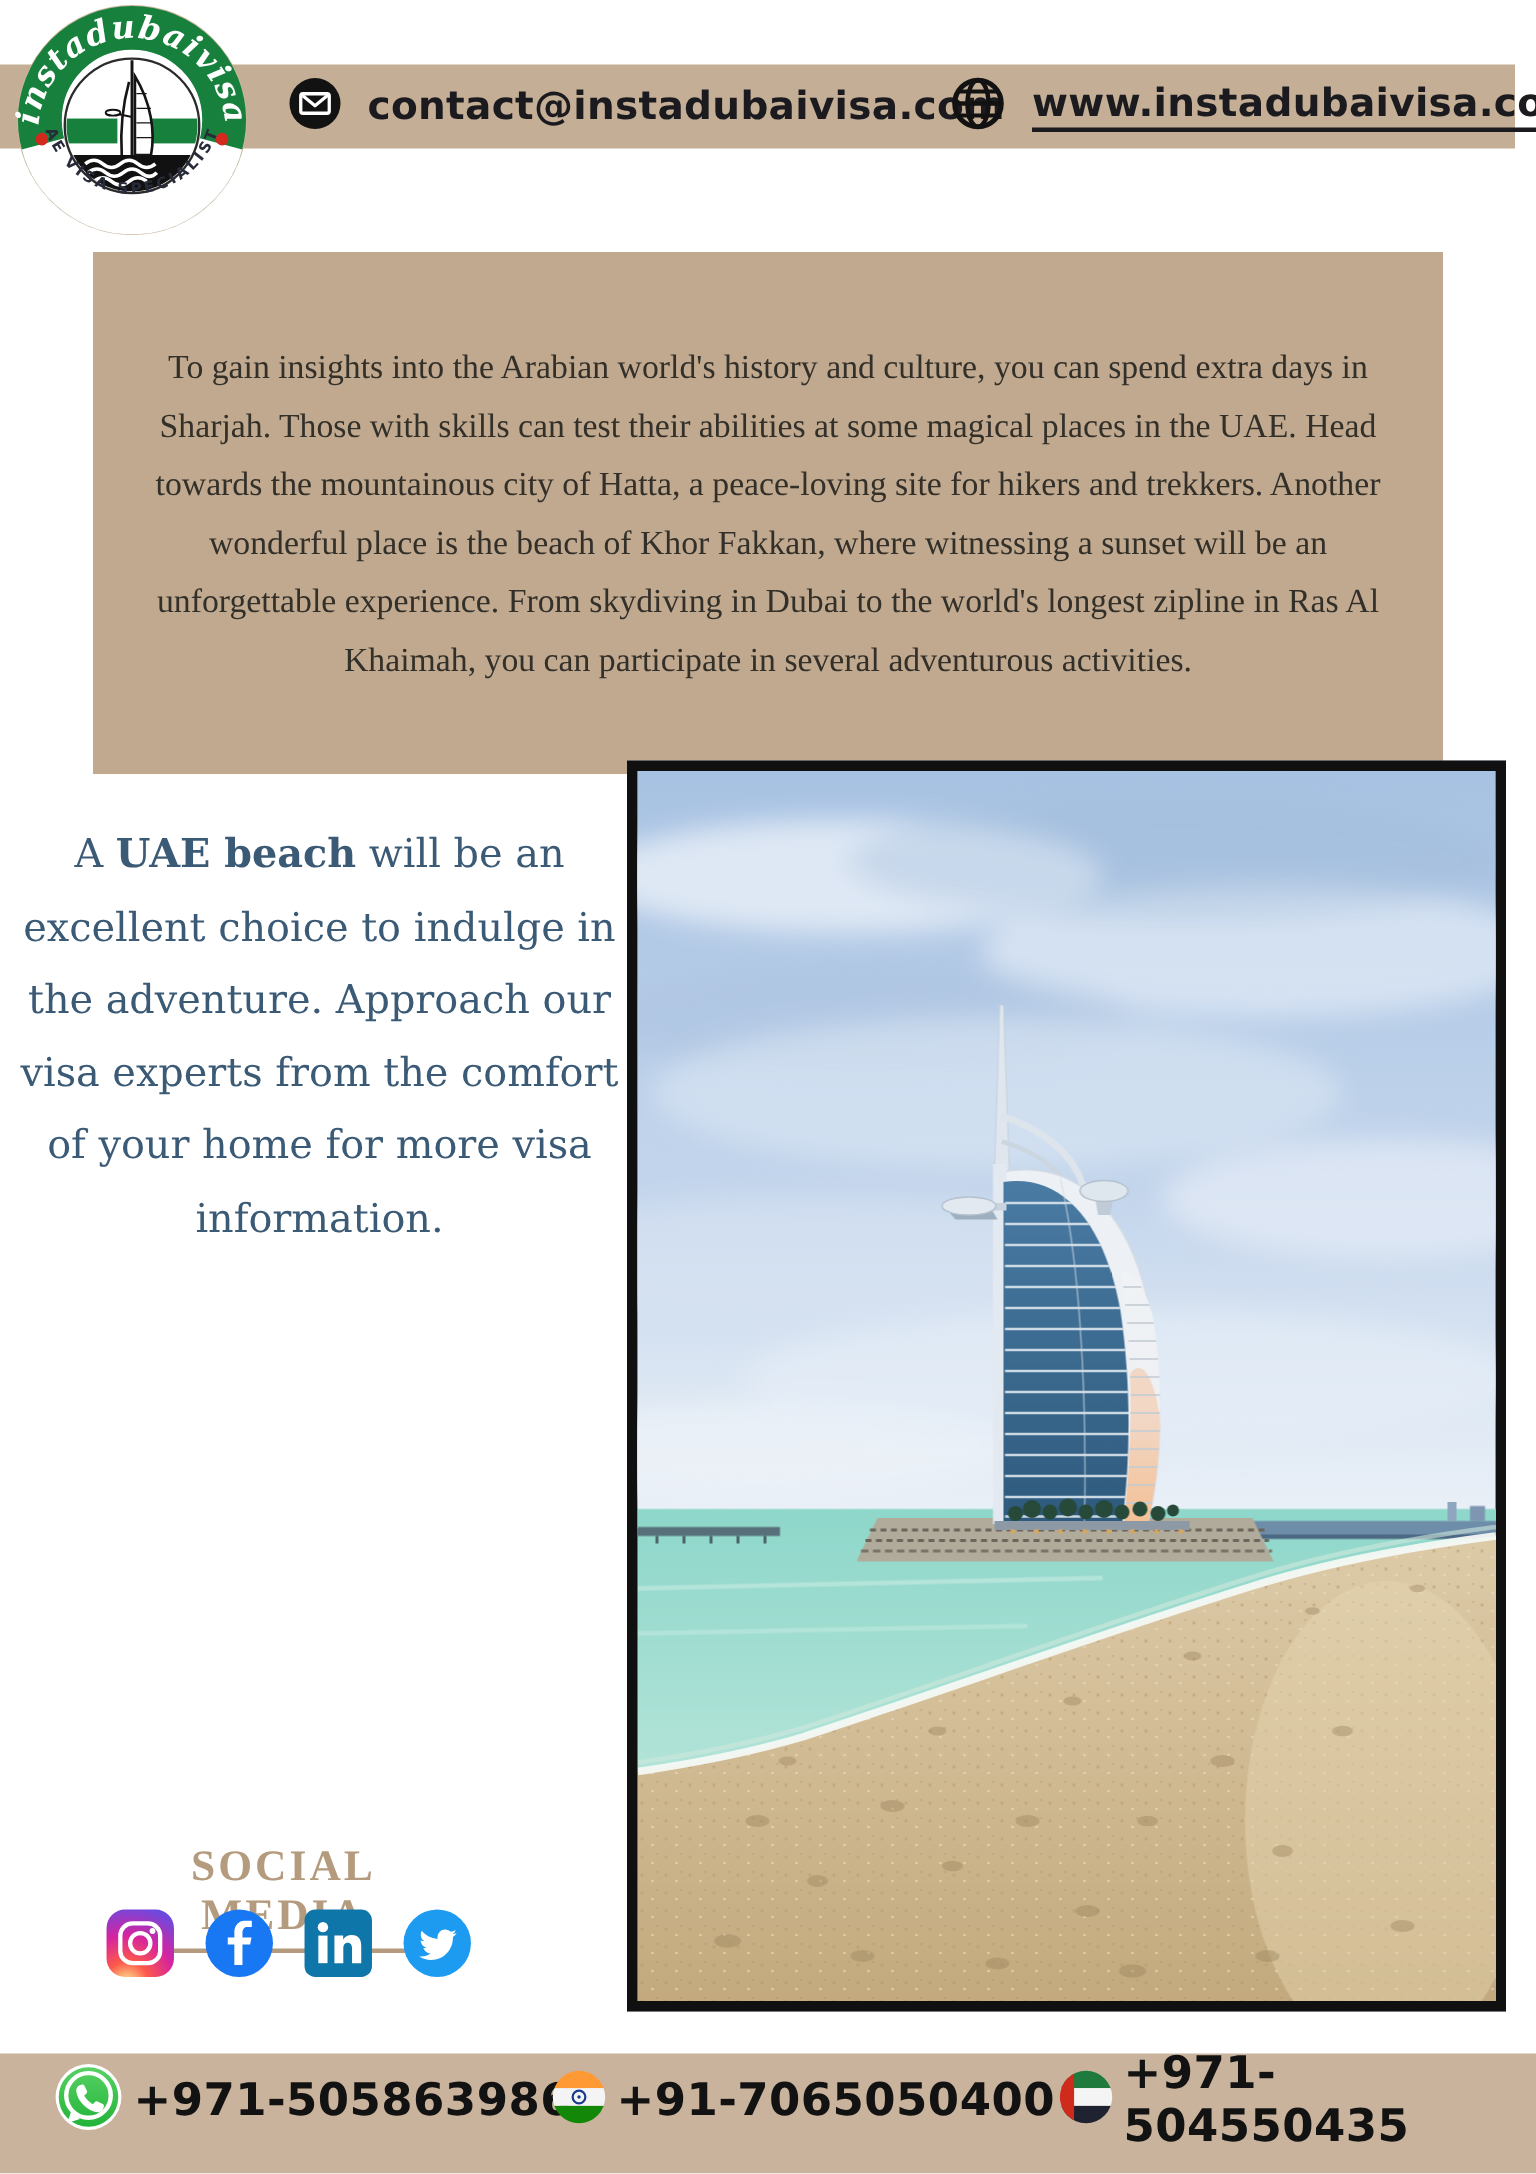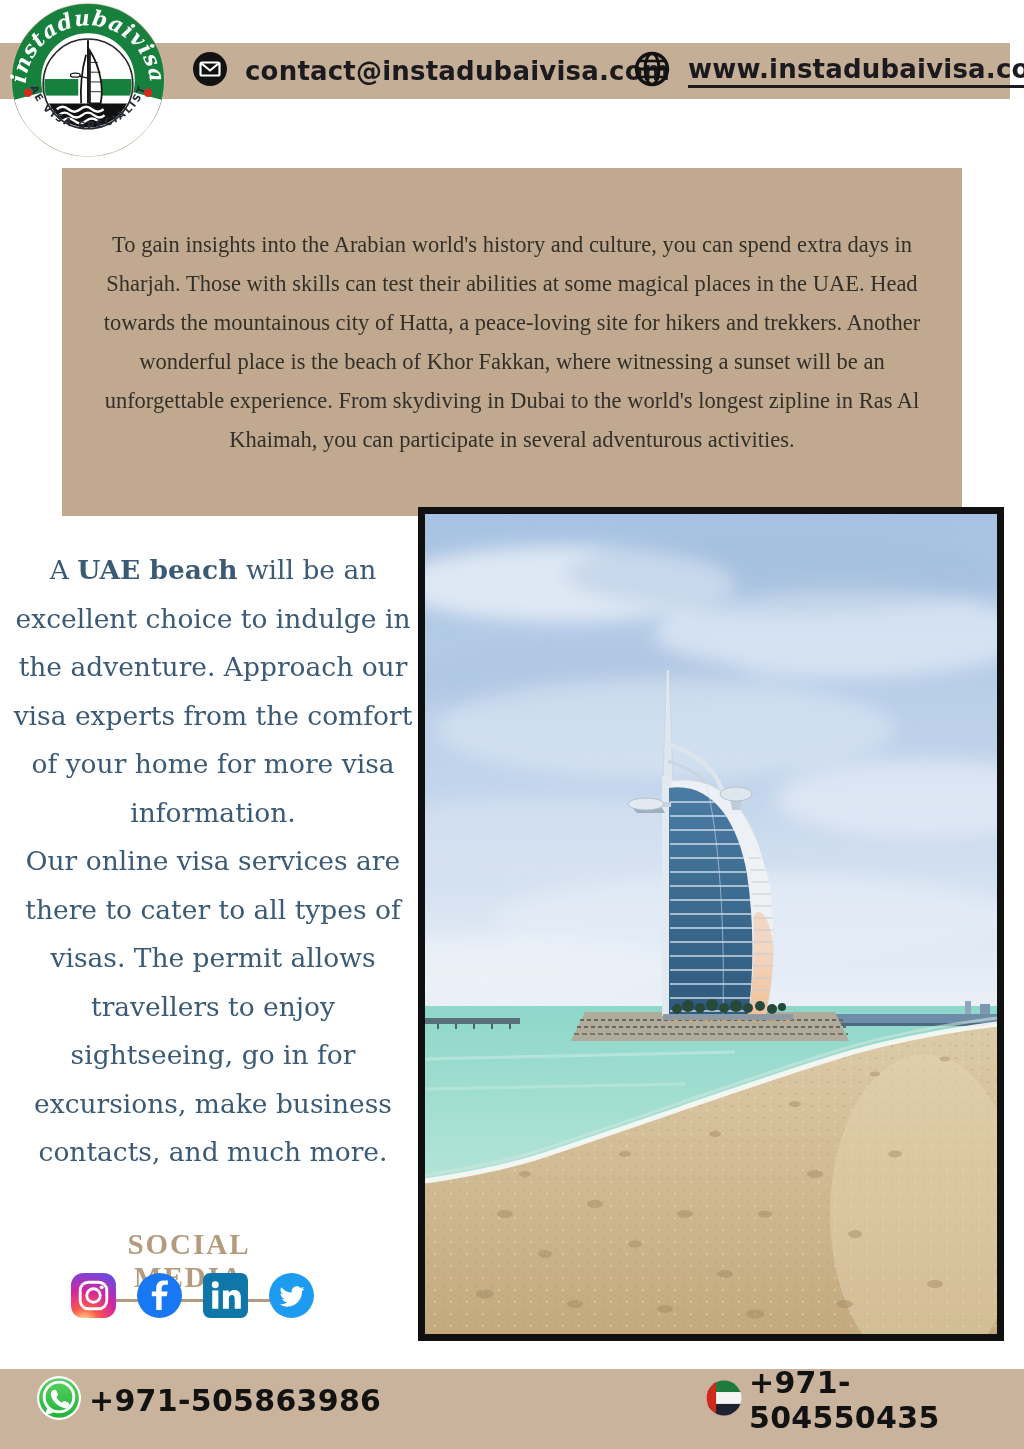--- a/index.html
+++ b/index.html
@@ -119,21 +119,20 @@
       </text>
     </svg>
   </div>
 
   <div class="abs intro-box">
     <p>To gain insights into the Arabian world's history and culture, you can spend extra days in Sharjah. Those with skills can test their abilities at some magical places in the UAE. Head towards the mountainous city of Hatta, a peace-loving site for hikers and trekkers. Another wonderful place is the beach of Khor Fakkan, where witnessing a sunset will be an unforgettable experience. From skydiving in Dubai to the world's longest zipline in Ras Al Khaimah, you can participate in several adventurous activities.</p>
   </div>
 
   <div class="abs left-copy">
     <p><span>A </span><b>UAE beach</b><span> will be an excellent choice to indulge in the adventure. Approach our visa experts from the comfort of your home for more visa information.</span></p>
-    <p>Our online visa services are there to cater to all types of visas. The permit allows travellers to enjoy sightseeing, go in for excursions, make business contacts, and much more.</p>
   </div>
 
   <div class="abs social-heading">SOCIAL MEDIA</div>
   <div class="abs social-row">
     <span>
       <svg width="47" height="47" viewBox="0 0 46 46">
         <defs>
           <radialGradient id="igG" cx="0.3" cy="1.1" r="1.3">
             <stop offset="0" stop-color="#fdf497"></stop>
               <stop offset="0.25" stop-color="#fd5949"></stop>
@@ -380,20 +379,37 @@
         <circle cx="22" cy="22" r="21" fill="#ffffff"></circle>
         <circle cx="22" cy="22" r="19" fill="url(#waG)"></circle>
         <circle cx="22" cy="21" r="14.2" fill="none" stroke="#ffffff" stroke-width="2.8"></circle>
         <path d="M11,31 L8.5,38.5 L16.5,36 Z" fill="#ffffff"></path>
         <path d="M16.5,14.5 c-1.5,0.5 -2.5,2 -2.3,3.8 0.3,3 2,6.2 4.6,8.8 2.6,2.6 5.8,4.3 8.8,4.6 1.8,0.2 3.3,-0.8 3.8,-2.3 l0.4,-1.3 c0.2,-0.6 -0.1,-1.3 -0.7,-1.6 l-3.4,-1.6 c-0.5,-0.25 -1.2,-0.1 -1.6,0.3 l-1.3,1.4 c-1.9,-0.9 -4.6,-3.6 -5.5,-5.5 l1.4,-1.3 c0.4,-0.4 0.55,-1.1 0.3,-1.6 l-1.6,-3.4 c-0.3,-0.6 -1,-0.9 -1.6,-0.7 z" fill="#ffffff"></path>
       </svg>
     </span>
     <span class="f-num">+971-505863986</span>
   </div>
 
+  <div class="abs fgroup f-in">
+    <span>
+      <svg width="36" height="36" viewBox="0 0 34 34">
+        <clipPath id="inC">
+            <circle cx="17" cy="17" r="16.5"></circle>
+          </clipPath>
+        <g clip-path="url(#inC)">
+          <rect x="0" y="0" width="34" height="11.4" fill="#ff9933"></rect>
+          <rect x="0" y="11.4" width="34" height="11.2" fill="#f4f4f4"></rect>
+          <rect x="0" y="22.6" width="34" height="11.4" fill="#138808"></rect>
+          <circle cx="17" cy="17" r="4" fill="none" stroke="#1a3c8f" stroke-width="1.4"></circle>
+          <circle cx="17" cy="17" r="1.1" fill="#1a3c8f"></circle>
+        </g>
+      </svg>
+    </span>
+    <span class="f-num">+91-7065050400</span>
+  </div>
 
   <div class="abs fgroup f-ae">
     <span>
       <svg width="36" height="36" viewBox="0 0 34 34">
         <clipPath id="aeC">
             <circle cx="17" cy="17" r="16.5"></circle>
           </clipPath>
         <g clip-path="url(#aeC)">
           <rect x="0" y="0" width="34" height="11.4" fill="#1f7a3d"></rect>
           <rect x="0" y="11.4" width="34" height="11.2" fill="#f4f4f4"></rect>

